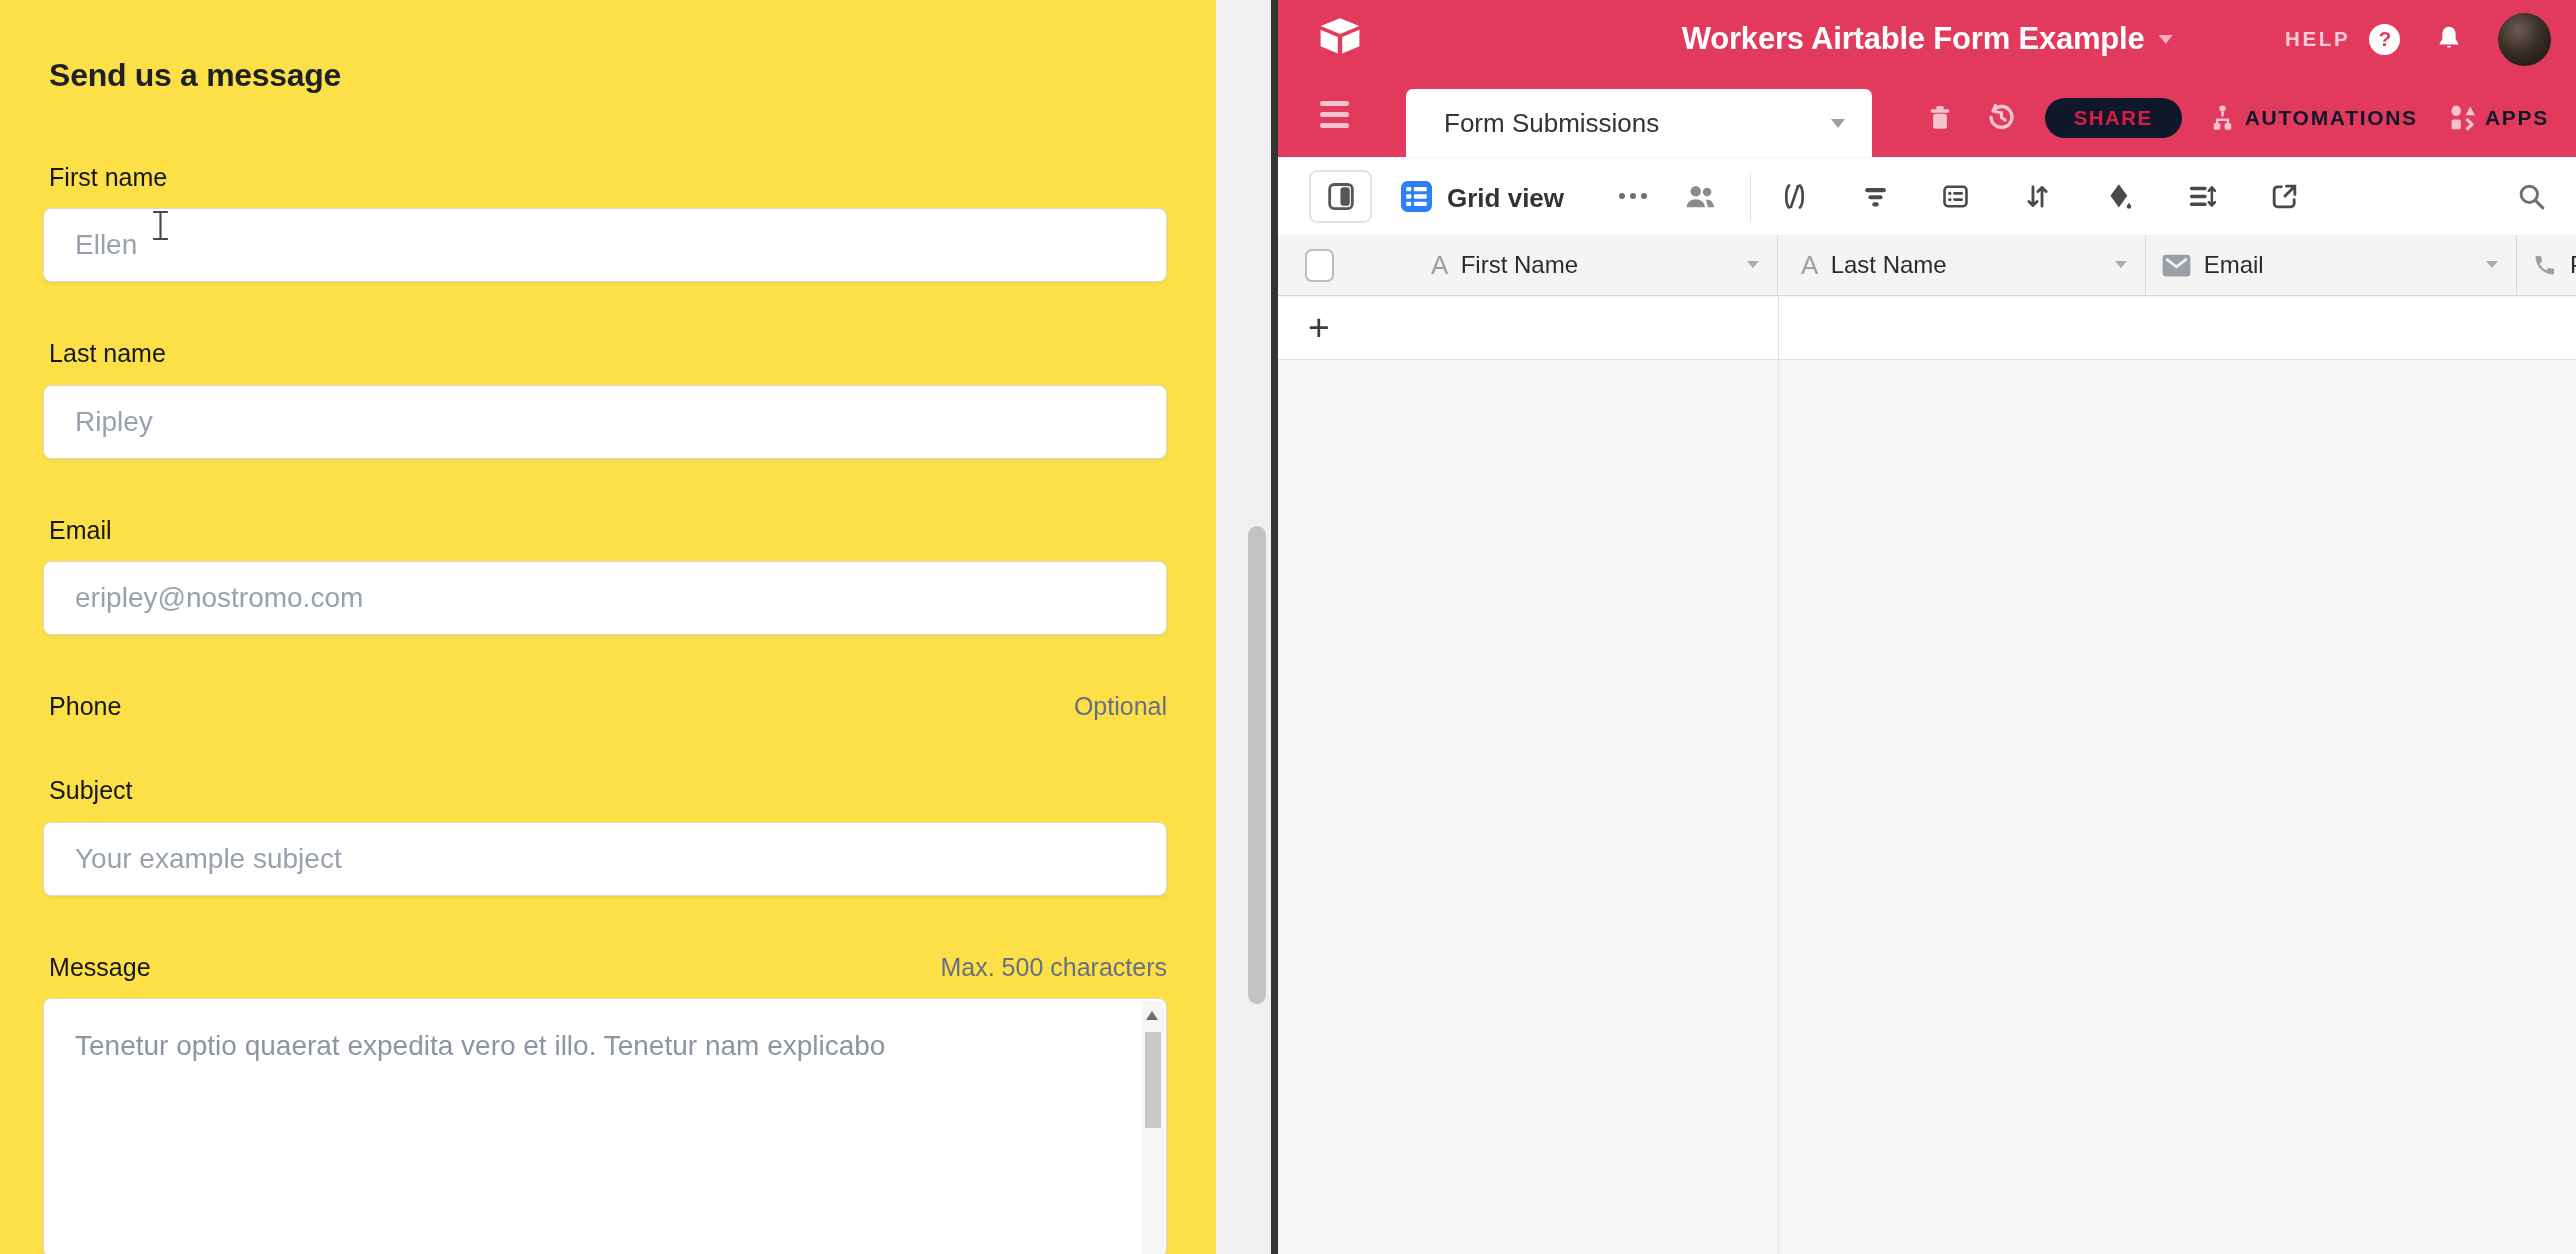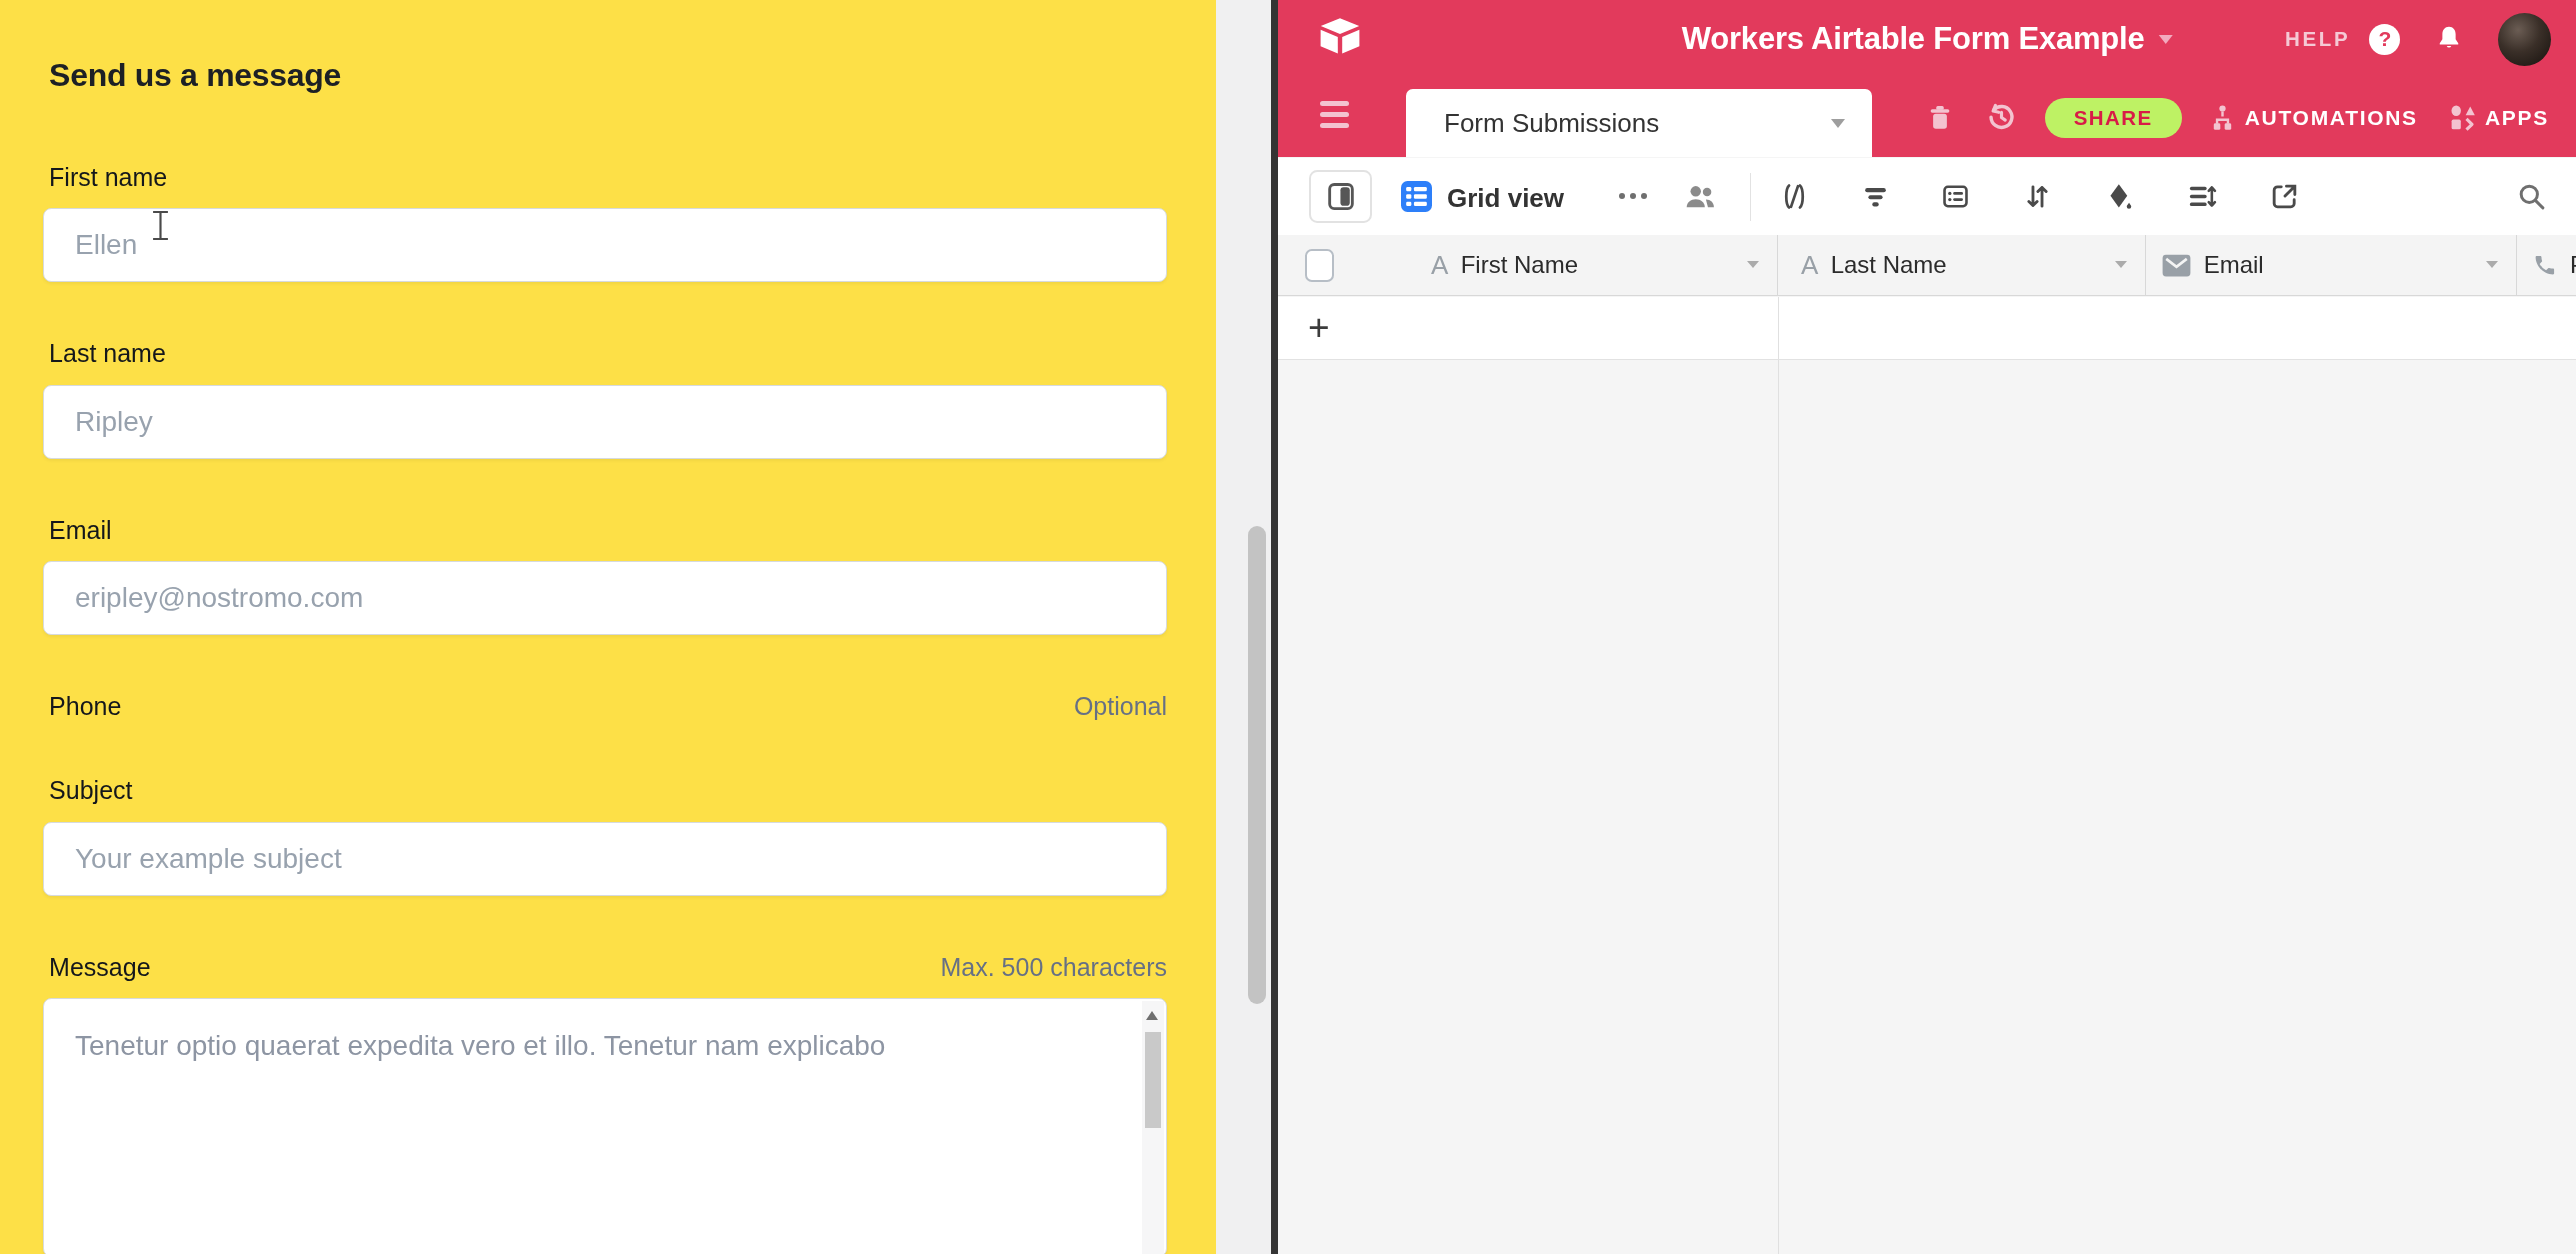--- a/index.html
+++ b/index.html
@@ -70,25 +70,25 @@
   #at-tablebar { left:0; top:78px; width:1298px; height:79px; }
   .red-bg { background:#e23a5c; }
   #hamburger { left:42px; top:22.5px; display:flex; flex-direction:column; gap:5.5px; }
   #hamburger .bar { width:29px; height:5.5px; border-radius:2.7px; background:#f3c3d0; }
   #table-tab { left:128px; top:11px; width:466px; height:68px; background:#fff;
                border-radius:6.8px 6.8px 0 0; display:flex; align-items:center; }
   #table-tab-label { margin-left:38px; font-size:26px; font-weight:400; color:#333; }
   #table-tab-caret { position:absolute; right:27px; top:30px; border-top:9px solid #9e9e9e; }
   #tablebar-right { right:27px; top:0; height:79px; display:flex; align-items:center; }
   .pinkicon { flex:none; }
-  #share-pill { height:40px; padding:0 29px; border-radius:20px; background:#bef264;
+  #share-pill { height:40px; padding:0 29px; border-radius:20px; background:#0f172a;
                 display:flex; align-items:center; margin:0 26px 0 27px; }
   #share-label { color:#d81b47; font-size:20.5px; font-weight:700; letter-spacing:1.4px; }
   .bar-group { display:flex; align-items:center; gap:8.2px; }
-  .bar-group .glabel { color:#ffffff; font-size:21px; font-weight:700; letter-spacing:1.7px; }
+  .bar-group .glabel { color:#0f172a; font-size:21px; font-weight:700; letter-spacing:1.7px; }
 
   
   #at-viewbar { left:0; top:158px; width:1298px; height:78px; background:#fff;
                 border-bottom:1.4px solid #d8d8d8; }
   #sidebar-btn { left:31px; top:12.3px; width:63px; height:53px; background:#fff;
                  border:2px solid #e2e2e2; border-radius:8.2px;
                  display:flex; align-items:center; justify-content:center; }
   #gridicon { left:123px; top:22.5px; width:31px; height:31px; }
   #gridview-label { left:169px; top:25px; font-size:26px; font-weight:700; color:#333; }
   #dots { left:341px; top:35px; display:flex; gap:4.8px; }

